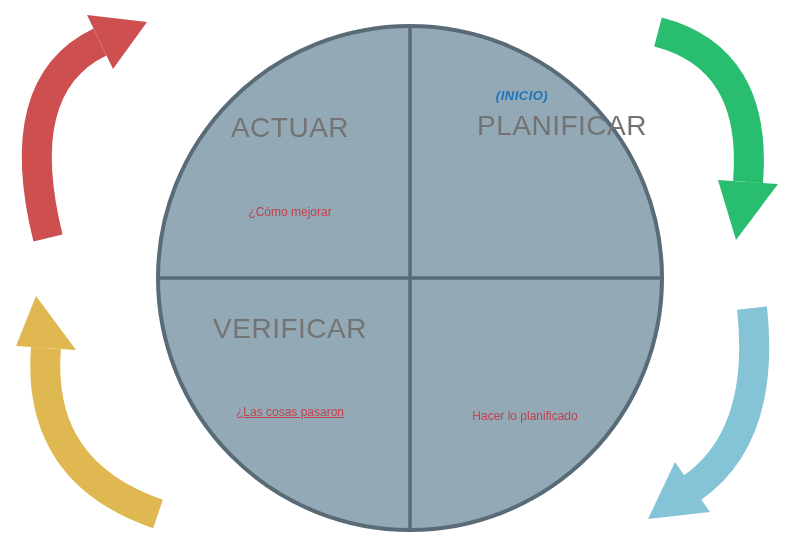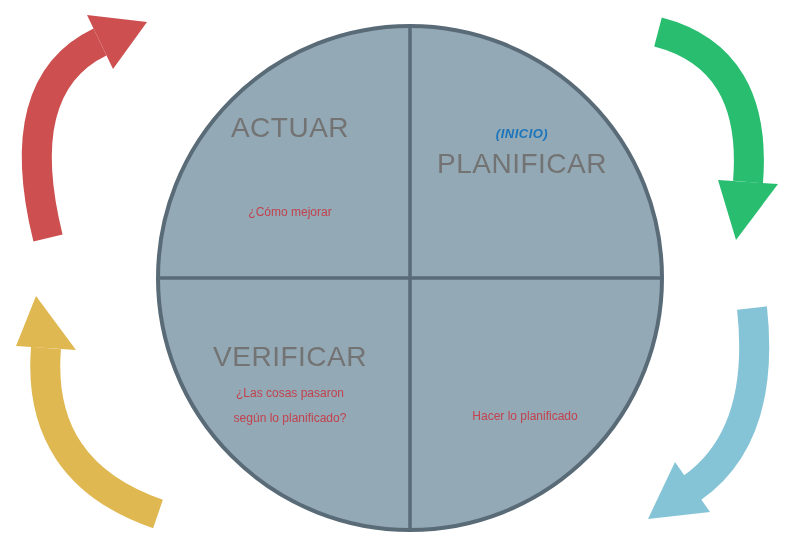--- a/index.html
+++ b/index.html
@@ -38,21 +38,21 @@
   }
   .pretitle {
     color: #1B75BC;
     font-size: 13px;
     font-weight: bold;
     font-style: italic;
     letter-spacing: 0.5px;
   }
   .center { text-align: center; }
   .left-q { left: 170px; width: 240px; }
-  .right-q { left: 412px; width: 220px; margin-top: 38px; }
+  .right-q { left: 412px; width: 220px; }
   .gap-lines { line-height: 33px; }
 </style>
 </head>
 <body>
 
 <div id="stage">
 
   <svg width="800" height="557" viewBox="0 0 800 557">
 
     <circle cx="410" cy="278" r="252" stroke-width="4" fill="#93A9B5" stroke="#5A6B78"></circle>
@@ -80,25 +80,24 @@
       <polygon points="76,350 16,346 36,296" fill="#E0B851"></polygon>
     </g>
   </svg>
 
   <div class="txt title center left-q" style="top:112px;">ACTUAR</div>
   <div class="txt sub center left-q" style="top:176px;">
     <div>¿Cómo mejorar</div>
   </div>
 
   <div class="txt pretitle center right-q" style="top:88px;">(INICIO)</div>
-  <div class="txt title center right-q" style="top:110px;">PLANIFICAR</div>
+  <div class="txt title center right-q" style="top:110px;padding-left:40px;">PLANIFICAR</div>
 
-  <div class="txt title center left-q" style="top:313px;margin-top:28px;">VERIFICAR</div>
-  <div class="txt sub center left-q" style="top:357px;">
+  <div class="txt title center left-q" style="top:313px;">VERIFICAR</div>
+  <div class="txt sub center left-q" style="top:376px;text-decoration:underline;">
     <div>¿Las cosas pasaron</div>
-    <div>según lo planificado?</div>
   </div>
 
   <div class="txt sub center" style="left:405px; top:380px; width:240px;">
     <div>Hacer lo planificado</div>
   </div>
 
 </div>
 
 </body></html>

